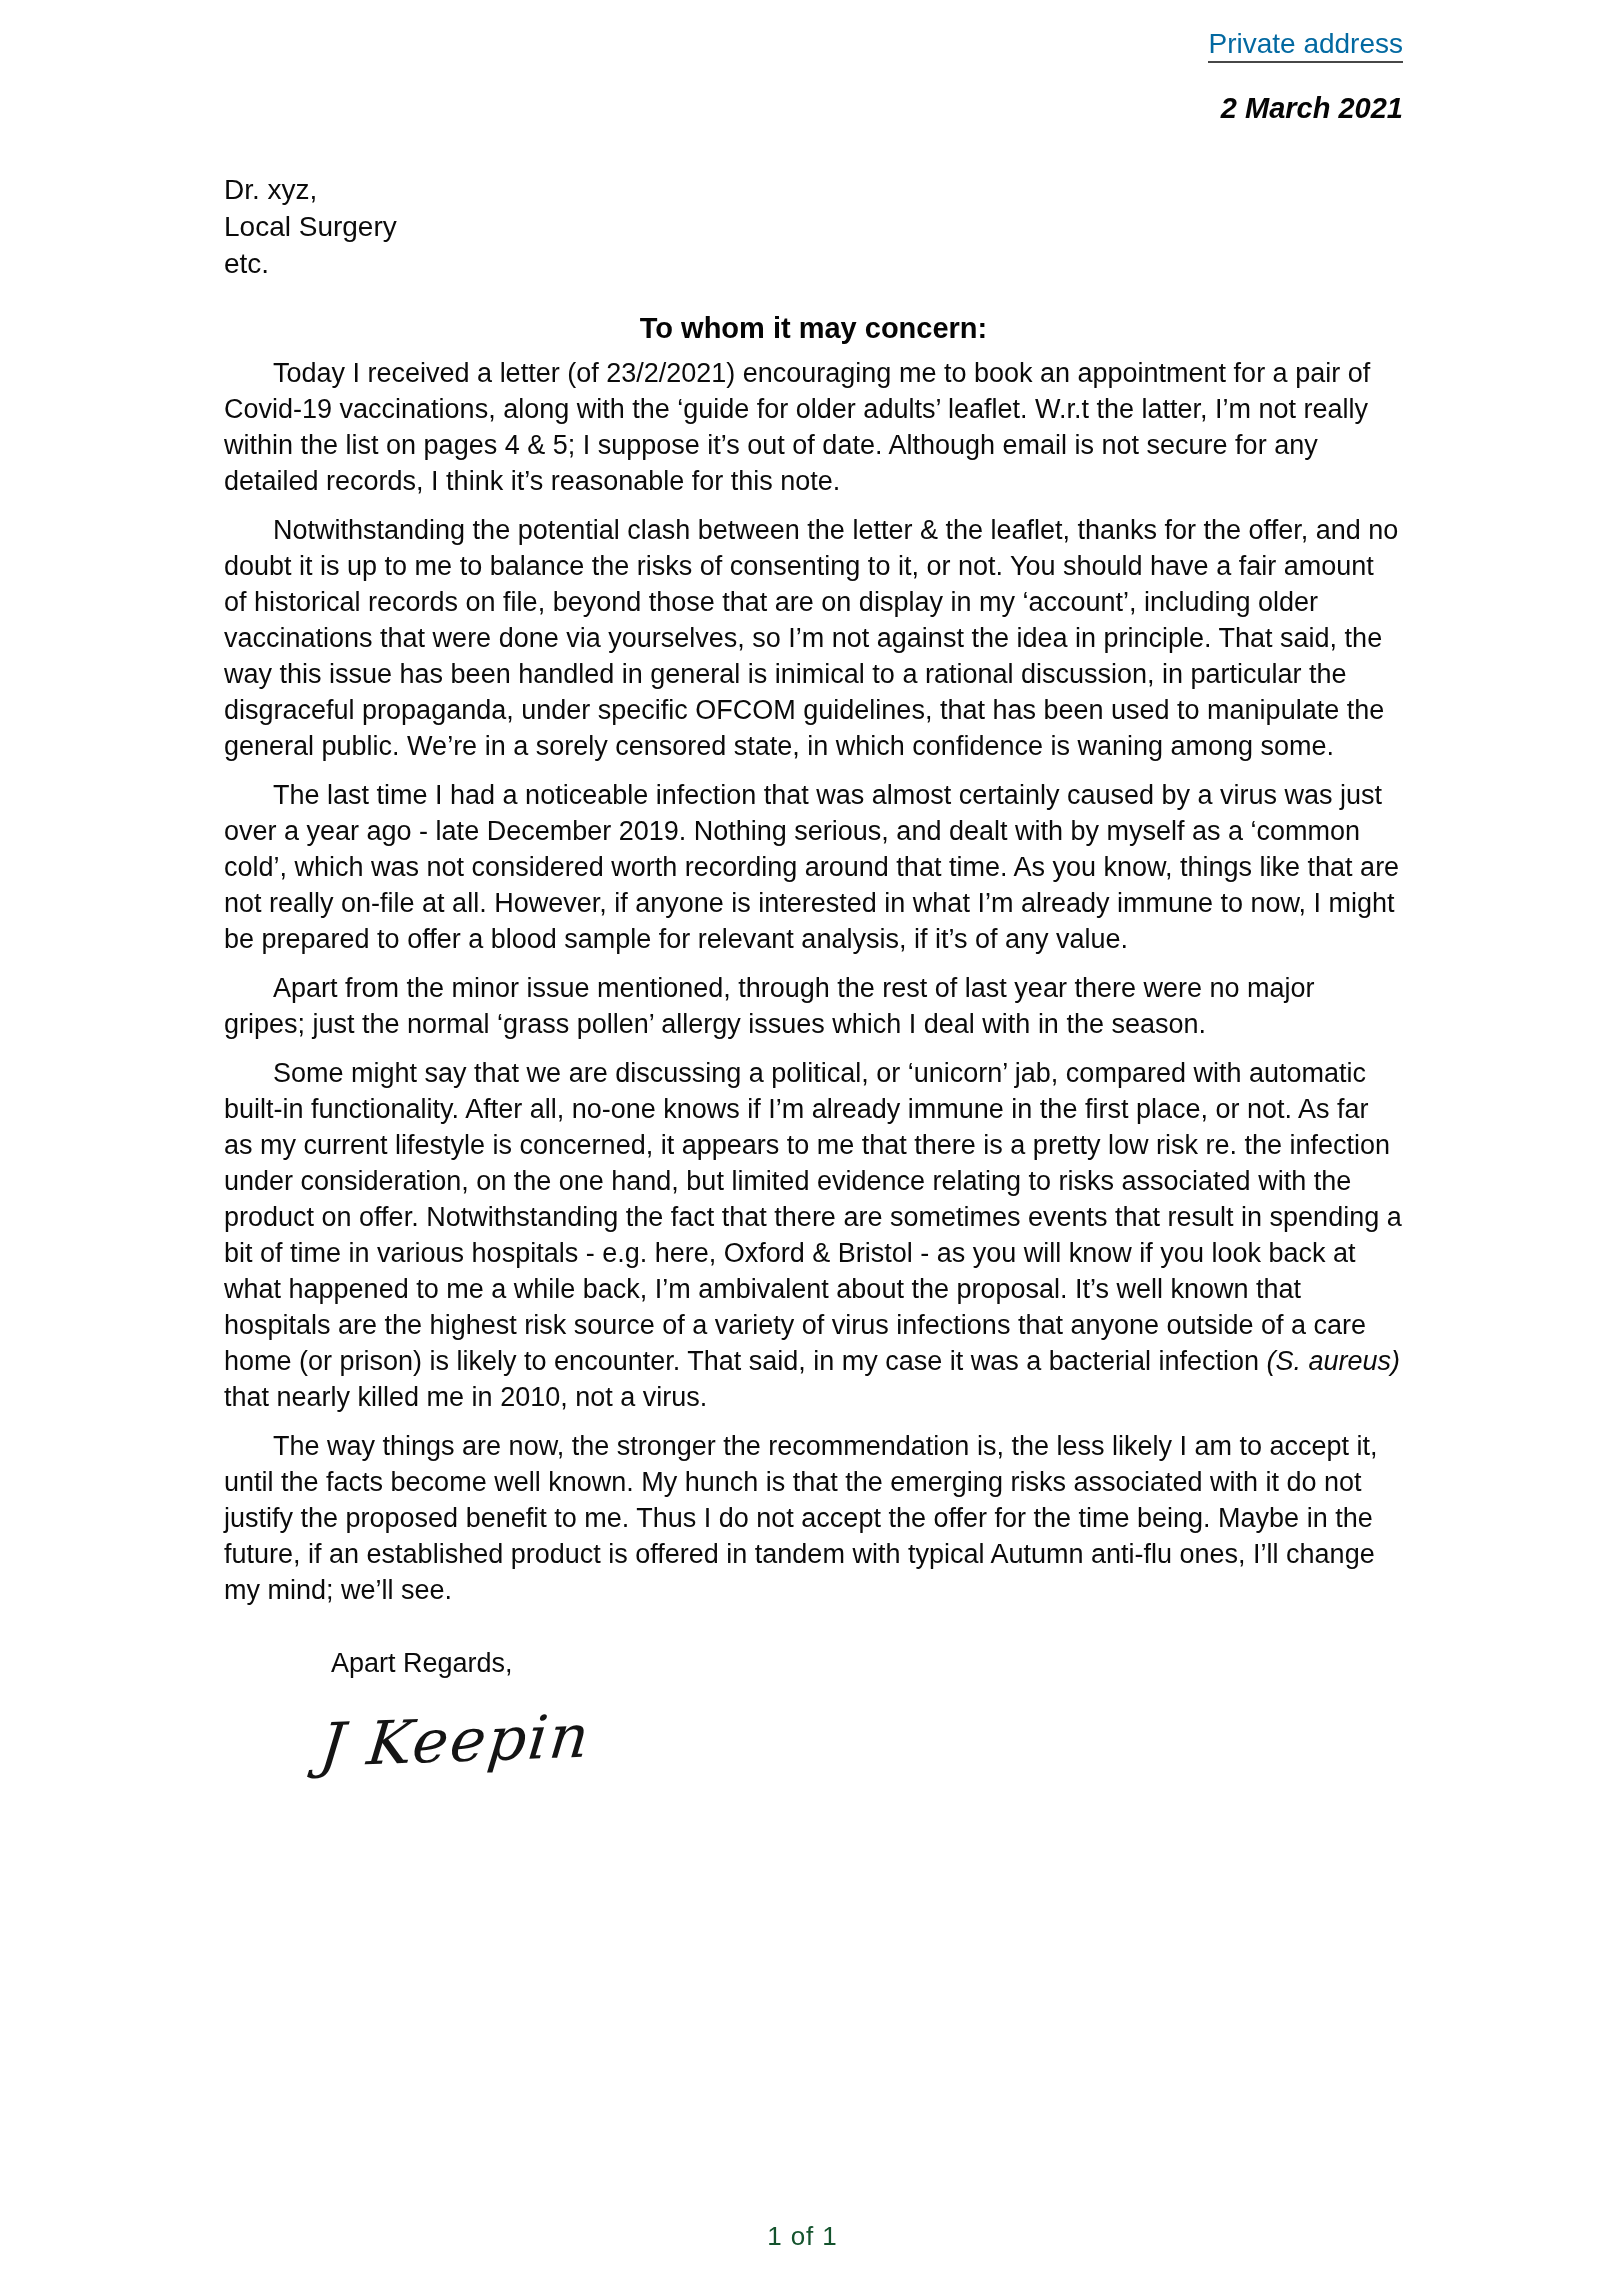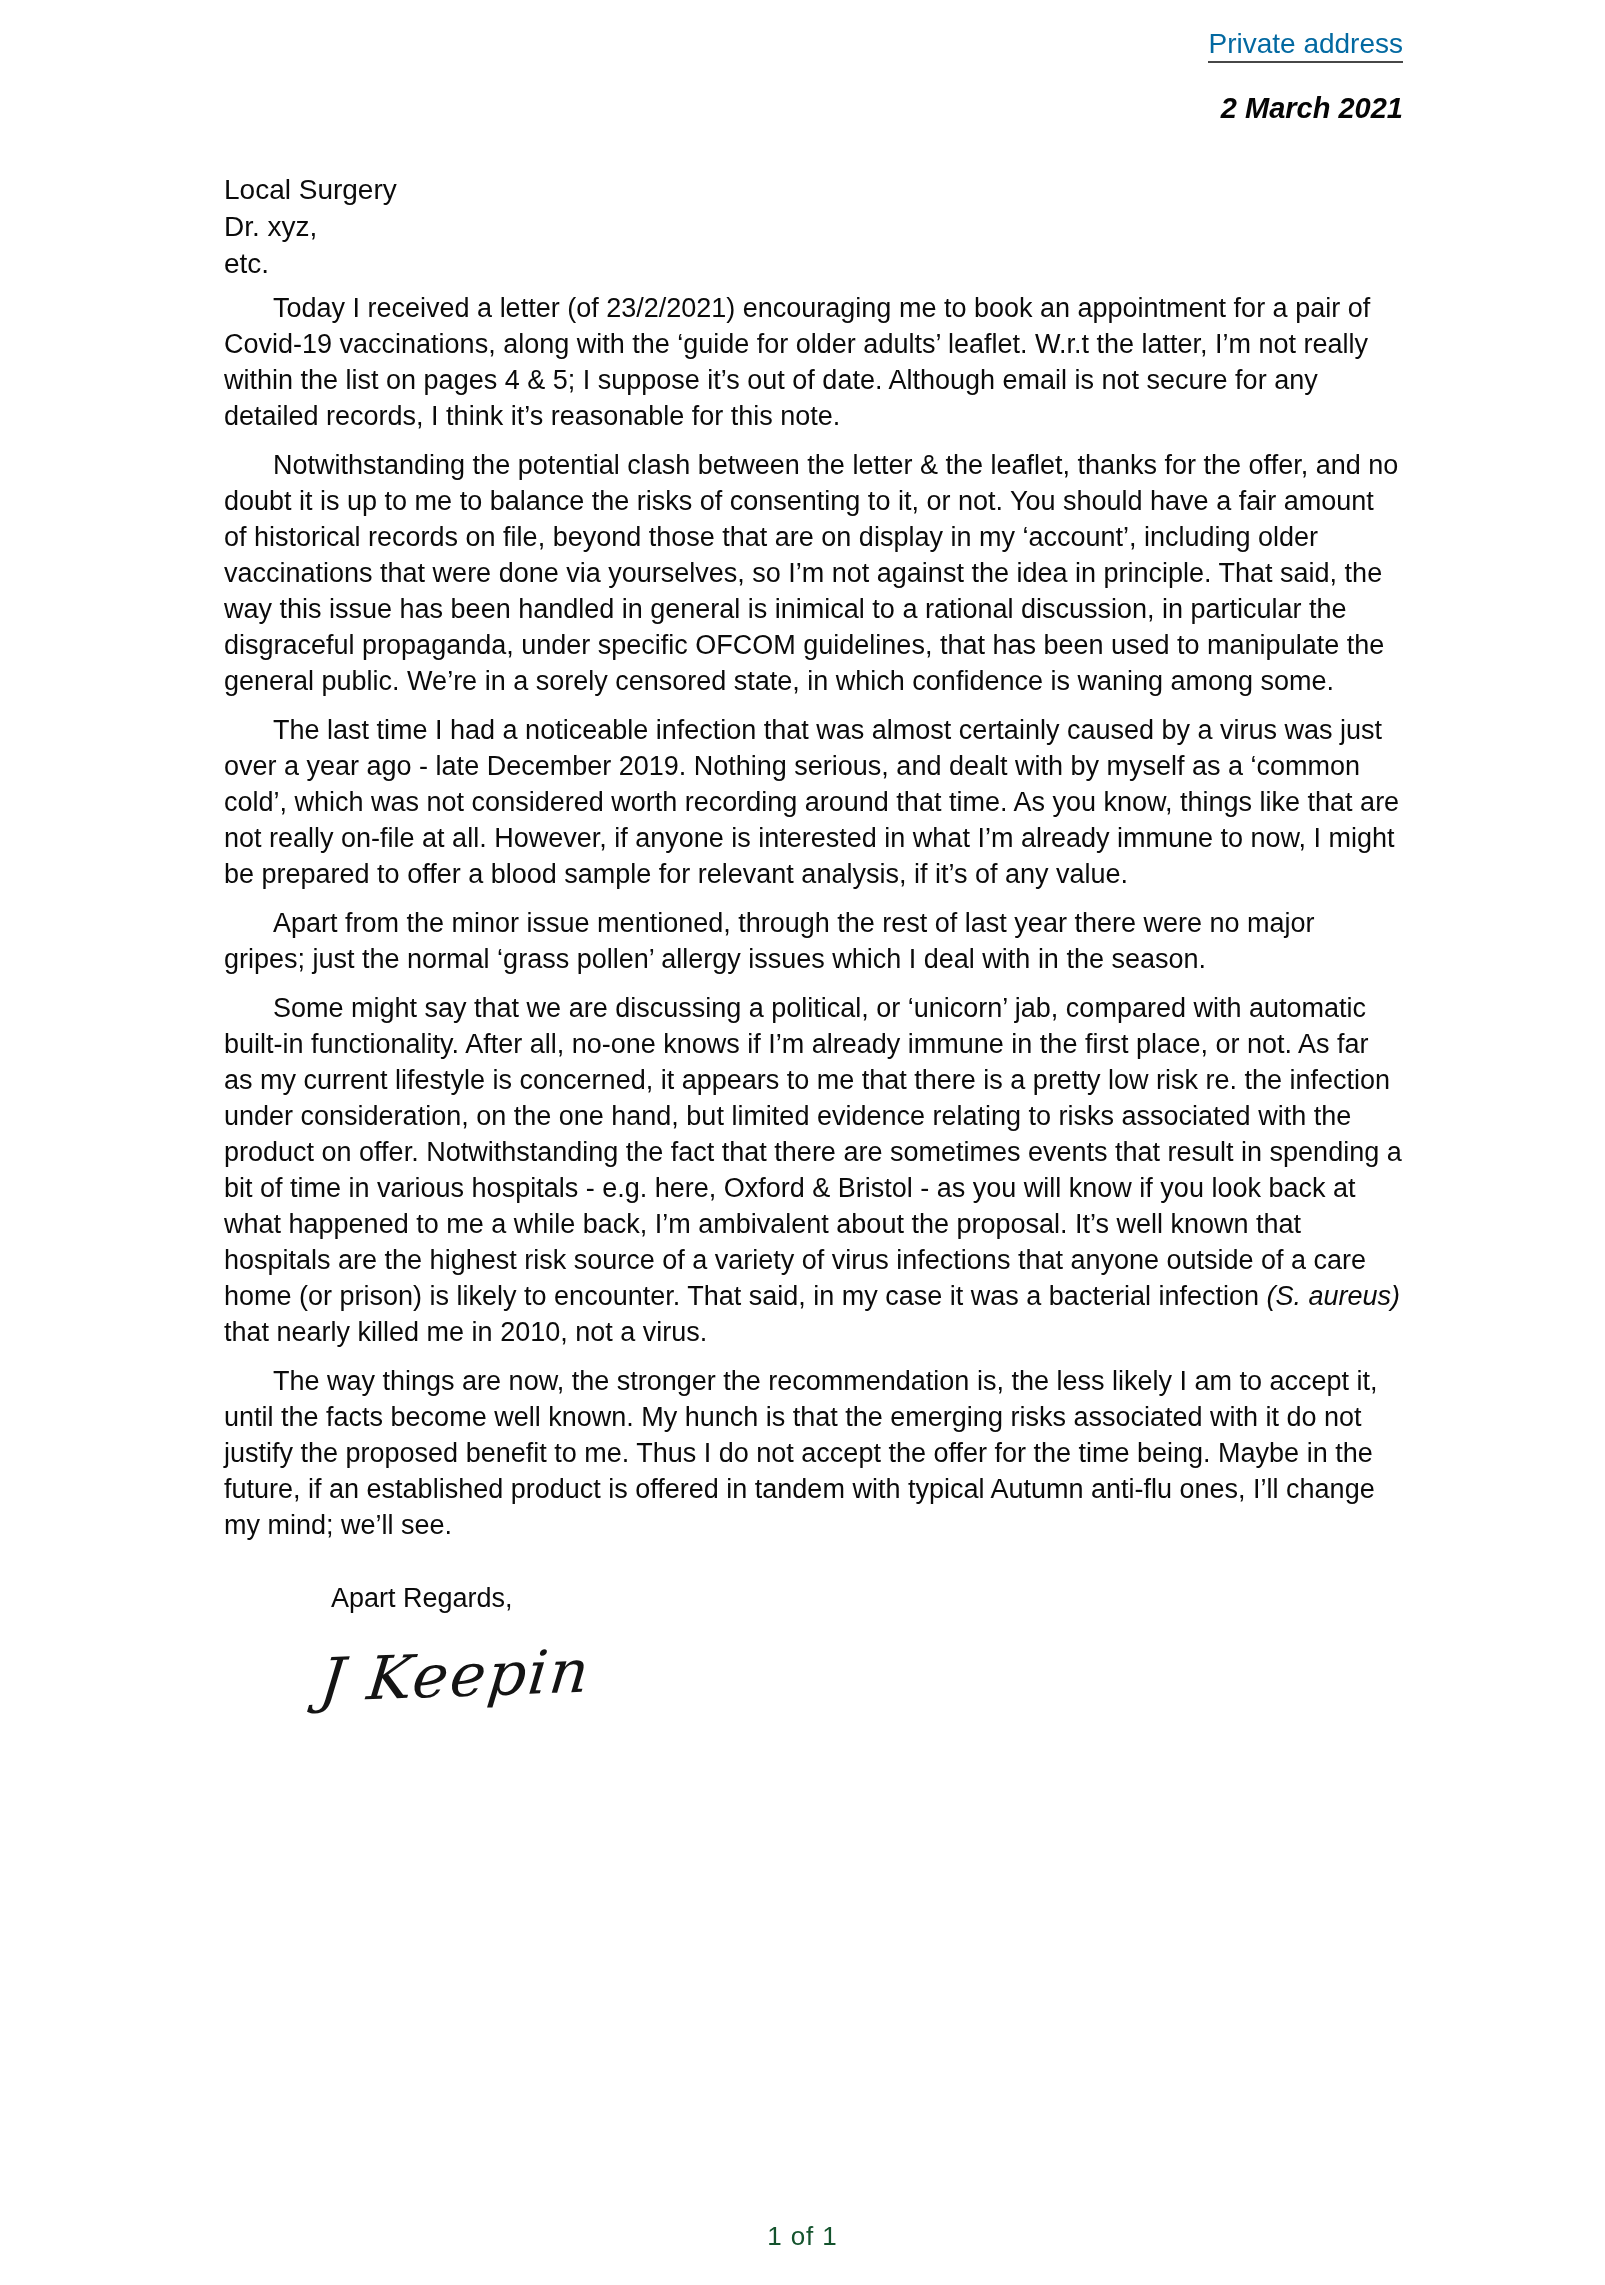--- a/index.html
+++ b/index.html
@@ -102,25 +102,26 @@
 
   <div class="header-right">
     <div>
       <a class="private-link">Private address</a>
     </div>
     <div class="date-line">2 March 2021</div>
   </div>
 
   <div class="recipient">
 
-  <div>Local Surgery</div>
-      <div>Dr. xyz,</div>
+  <div>Dr. xyz,</div>
+      <div>Local Surgery</div>
       <div>etc.</div>
     </div>
 
+  <div class="letter-heading">To whom it may concern:</div>
 
   <div class="letter-body">
 
   <p><span>Today I received a letter (of 23/2/2021) encouraging me to book an appointment for a pair of Covid-19 vaccinations, along with the ‘guide for older adults’ leaflet. W.r.t the latter, I’m not really within the list on pages 4 &amp; 5; I suppose it’s out of date. Although email is not secure for any detailed records, I think it’s reasonable for this note.</span></p>
       <p><span>Notwithstanding the potential clash between the letter &amp; the leaflet, thanks for the offer, and no doubt it is up to me to balance the risks of consenting to it, or not. You should have a fair amount of historical records on file, beyond those that are on display in my ‘account’, including older vaccinations that were done via yourselves, so I’m not against the idea in principle. That said, the way this issue has been handled in general is inimical to a rational discussion, in particular the disgraceful propaganda, under specific OFCOM guidelines, that has been used to manipulate the general public. We’re in a sorely censored state, in which confidence is waning among some.</span></p>
       <p><span>The last time I had a noticeable infection that was almost certainly caused by a virus was just over a year ago - late December 2019. Nothing serious, and dealt with by myself  as a ‘common cold’, which was not considered worth recording around that time. As you know, things like that are not really on-file at all. However, if anyone is interested in what I’m already immune to now, I might be prepared to offer a blood sample for relevant analysis, if it’s of any value.</span></p>
       <p><span>Apart from the minor issue mentioned, through the rest of last year there were no major gripes; just the normal ‘grass pollen’ allergy issues which I deal with in the season.</span></p>
       <p><span>Some might say that we are discussing a political, or ‘unicorn’ jab, compared with automatic built-in functionality. After all, no-one knows if I’m already immune in the first place, or not. As far as my current lifestyle is concerned, it appears to me that there is a pretty low risk re. the infection under consideration, on the one hand, but limited evidence relating to risks associated with the product on offer. Notwithstanding the fact that there are sometimes events that result in spending a bit of time in various hospitals - e.g. here, Oxford &amp; Bristol - as you will know if you look back at what happened to me a while back, I’m ambivalent about the proposal. It’s well known that hospitals are the highest risk source of a variety of virus infections that anyone outside of a care home (or prison) is likely to encounter. That said, in my case it was a bacterial infection </span><span class="ital">(S. aureus)</span><span> that nearly killed me in 2010, not a virus.</span></p>
       <p><span>The way things are now, the stronger the recommendation is, the less likely I am to accept it, until the facts become well known. My hunch is that the emerging risks associated with it do not justify the proposed benefit to me. Thus I do not accept the offer for the time being. Maybe in the future, if an established product is offered in tandem with typical Autumn anti-flu ones, I’ll change my mind; we’ll see.</span></p>
     </div>

